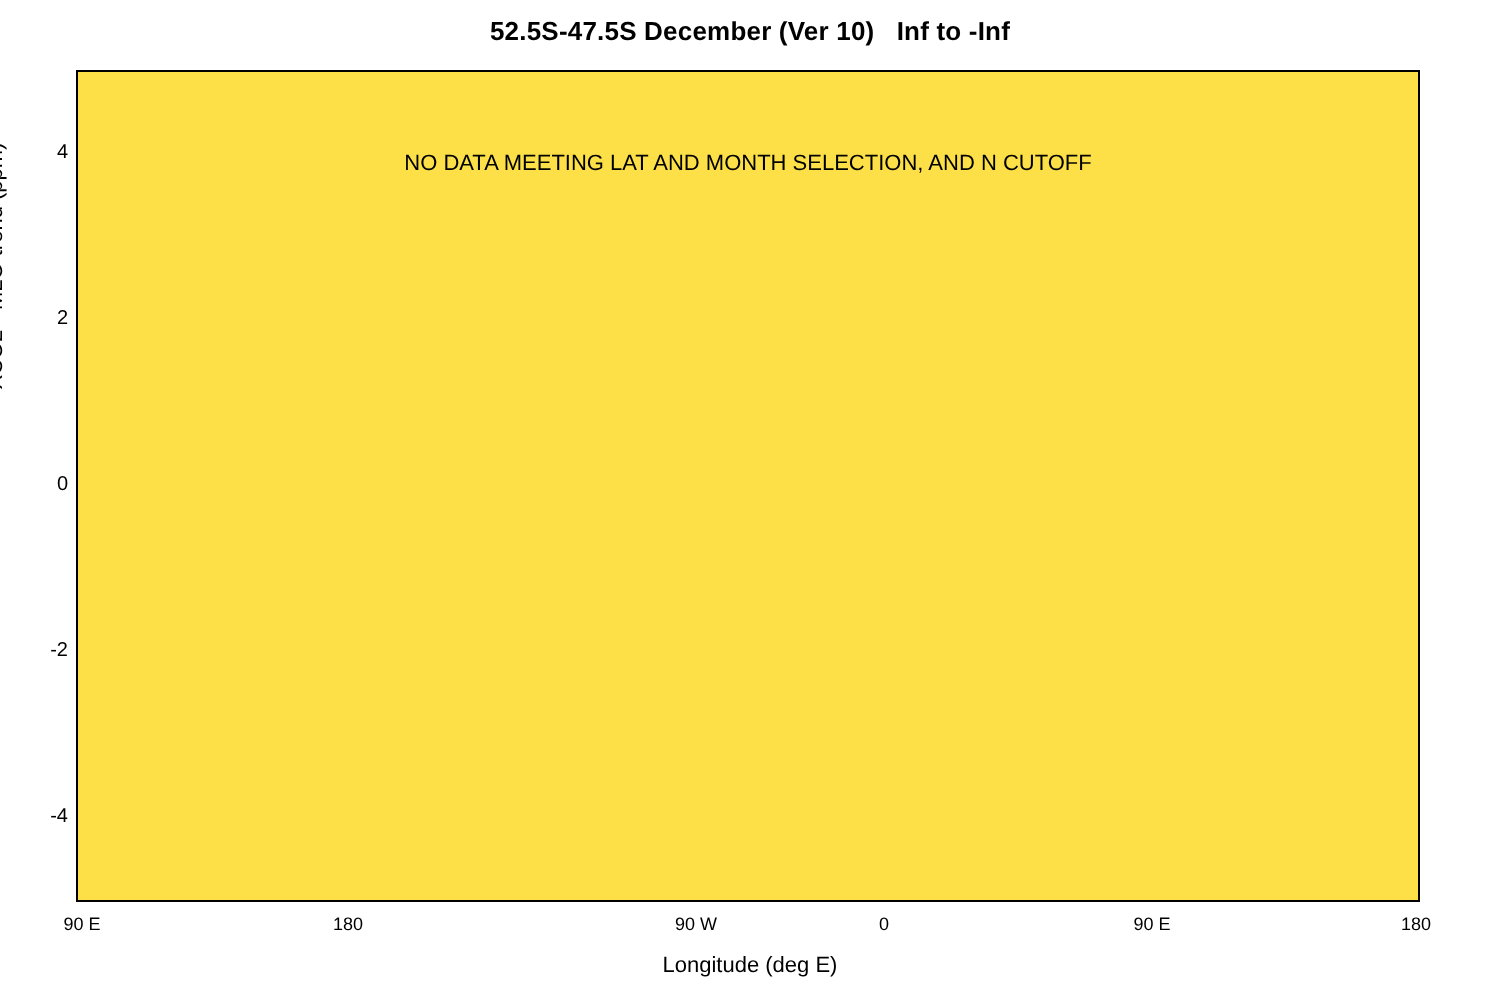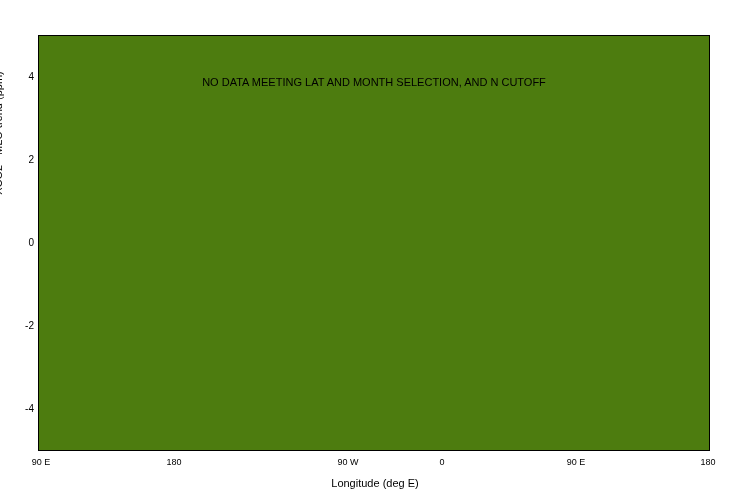--- a/index.html
+++ b/index.html
@@ -32,21 +32,21 @@
   }
   
   #plot-area {
     position: absolute;
     left: 38px;
     top: 35px;
     width: 672px;
     height: 416px;
     border: 1px solid #000000;
     box-sizing: border-box;
-    background: #4d7c0f;
+    background: #fde047;
   }
   #no-data-message {
     position: absolute;
     top: 40px;
     left: 0;
     width: 100%;
     text-align: center;
     font-size: 11px;
     color: #000000;
     white-space: pre;
@@ -103,20 +103,21 @@
     top: 458px;
     width: 600px;
     height: 14px;
   }
 </style>
 </head>
 <body>
 
 <div id="figure">
 
+  <div id="chart-title">52.5S-47.5S December (Ver 10)   Inf to -Inf</div>
 
   <div id="plot-area">
     <div id="no-data-message">NO DATA MEETING LAT AND MONTH SELECTION, AND N CUTOFF</div>
   </div>
 
   <div id="ytick-layer">
     <div class="ytick" style="top: 72px;">4</div>
     <div class="ytick" style="top: 155px;">2</div>
     <div class="ytick" style="top: 238px;">0</div>
     <div class="ytick" style="top: 321px;">-2</div>

